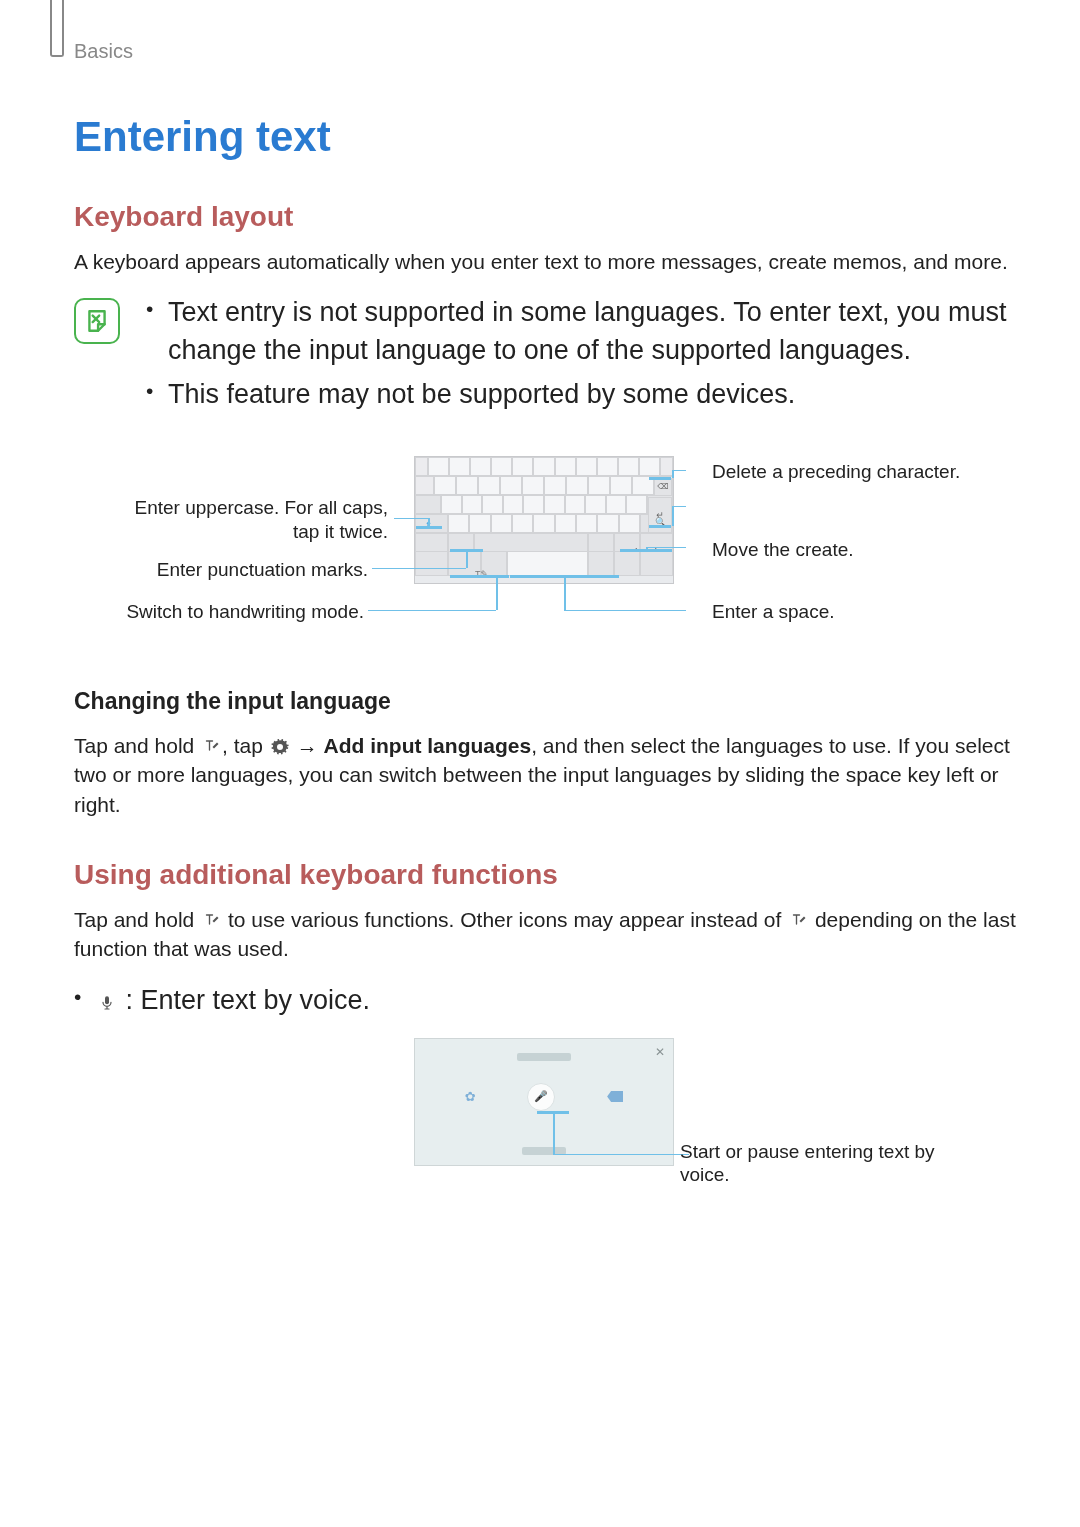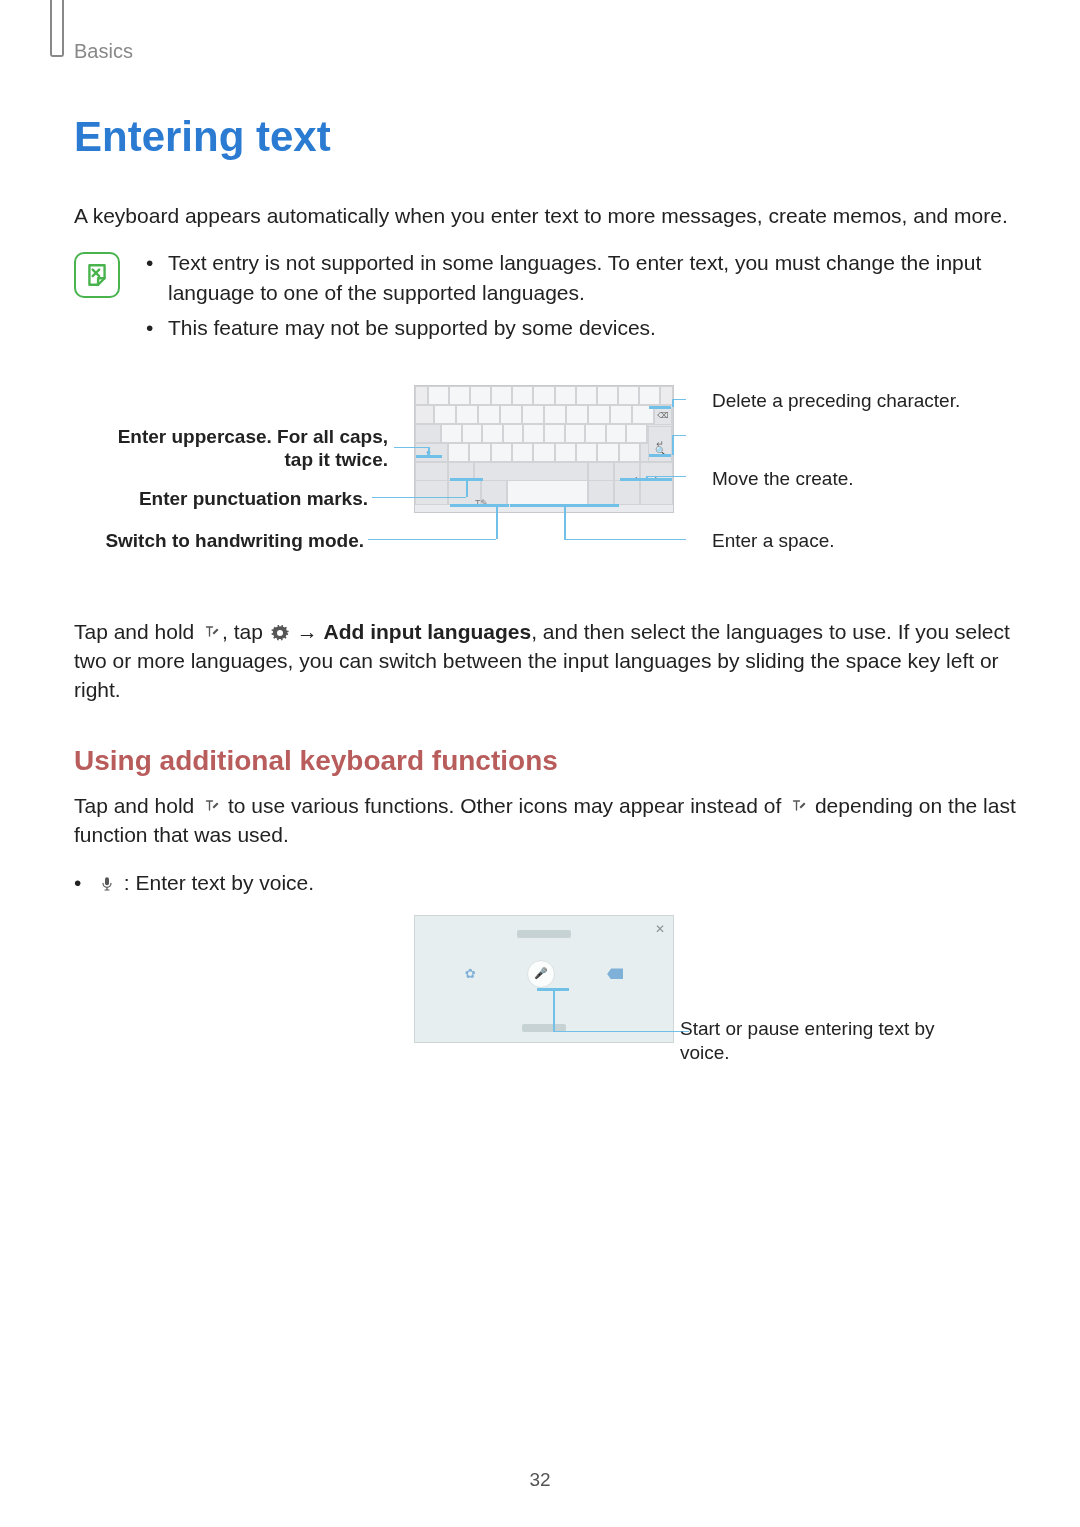--- a/index.html
+++ b/index.html
@@ -81,21 +81,21 @@
   }
   .bullet-dot {
     width: 22px;
     flex: 0 0 22px;
     font-size: 21px;
     line-height: 1.4;
     text-align: left;
   }
   .bullet-text {
     flex: 1;
-    font-size: 21px;
+    font-size: 27px;
     line-height: 1.4;
   }
   
   .kbd-diagram {
     position: relative;
     width: 940px;
     height: 200px;
     margin: 0 auto 40px auto;
   }
   .kbd-frame {
@@ -153,21 +153,21 @@
     height: 1.5px;
   }
   .callout-v { position:absolute; background:#70c0e8; width:1.5px; }
   .lbl {
     position: absolute;
     font-size: 19px;
     line-height: 1.25;
     color: #222;
   }
   .lbl.right { left: 605px; width: 300px; margin-left: 23px; }
-  .lbl.left { text-align: right; font-weight: bold; }
+  .lbl.left { text-align: right; }
 
   h3.subsection {
     font-size: 23px;
     font-weight: 700;
     margin: 30px 0 16px 0;
   }
   .inline-text {
     font-size: 21px;
     line-height: 1.45;
   }
@@ -241,20 +241,21 @@
 </head>
 <body>
 
 <div class="page">
   <div class="binder-tab"></div>
 
   <div class="header">Basics</div>
 
   <h1 class="title">Entering text</h1>
 
+  <h2 class="section">Keyboard layout</h2>
   <p class="body">A keyboard appears automatically when you enter text to more messages, create memos, and more.</p>
 
   <div class="note-block">
     <div class="note-icon">
       <svg width="26" height="26" viewBox="0 0 24 24" fill="none" stroke="#49b34e" stroke-width="2.2" stroke-linecap="round" stroke-linejoin="round">
         <path d="M19 3 L5 3 L5 21 L13 21 L19 15 Z"></path>
         <path d="M13 21 L13 15 L19 15"></path>
         <path d="M8 7 L14 13"></path>
         <path d="M14 7 L8 13"></path>
       </svg>
@@ -387,20 +388,21 @@
 
     <div class="callout" style="left:288px; top:120px; width:94px"></div>
     <div class="callout-v" style="left:382px; top:102px; height:18px"></div>
     <div class="lbl left" style="left:40px; top:110px; width:244px">Enter punctuation marks.</div>
 
     <div class="callout-v" style="left:412px; top:128px; height:34px"></div>
     <div class="callout" style="left:284px; top:162px; width:128px"></div>
     <div class="lbl left" style="left:16px; top:152px; width:264px">Switch to handwriting mode.</div>
   </div>
 
+  <h3 class="subsection">Changing the input language</h3>
   <p class="body inline-text">
     <span>Tap and hold </span><span class="inline-icon">
         <svg width="20" height="18" viewBox="0 0 24 24" fill="none" stroke="#555" stroke-width="1.8">
           <path d="M6 4 L14 4 M10 4 L10 16" stroke-linecap="round"></path>
           <path d="M14 12 L20 6 L22 8 L16 14 Z" fill="#555" stroke="none"></path>
         </svg>
       </span><span>, tap </span><span class="inline-icon">
         <svg width="18" height="18" viewBox="0 0 24 24" fill="#555">
           <path d="M12 8a4 4 0 100 8 4 4 0 000-8zm9 4l2 .5-.5 2-2-.3a9 9 0 01-1 2.4l1.2 1.6-1.4 1.4-1.6-1.2a9 9 0 01-2.4 1l.3 2-2 .5-.5-2a9 9 0 01-2.6 0l-.5 2-2-.5.3-2a9 9 0 01-2.4-1l-1.6 1.2-1.4-1.4 1.2-1.6a9 9 0 01-1-2.4l-2 .3-.5-2 2-.5a9 9 0 010-2.6l-2-.5.5-2 2 .3a9 9 0 011-2.4L3.5 4.9l1.4-1.4 1.6 1.2a9 9 0 012.4-1l-.3-2 2-.5.5 2a9 9 0 012.6 0l.5-2 2 .5-.3 2a9 9 0 012.4 1l1.6-1.2 1.4 1.4-1.2 1.6a9 9 0 011 2.4l2-.3.5 2-2 .5a9 9 0 010 2.6z"></path>
         </svg>
@@ -446,14 +448,13 @@
         <div class="voice-del"></div>
       </div>
       <div class="voice-langbar"></div>
     </div>
     <div class="voice-mark"></div>
     <div class="callout-v" style="left:469px; top:76px; height:40px"></div>
     <div class="callout" style="left:469px; top:116px; width:136px"></div>
     <div class="lbl" style="left:596px; top:102px; width:300px">Start or pause entering text by voice.</div>
   </div>
 
-  <div class="page-num">32</div>
 </div>
 
 </body></html>

